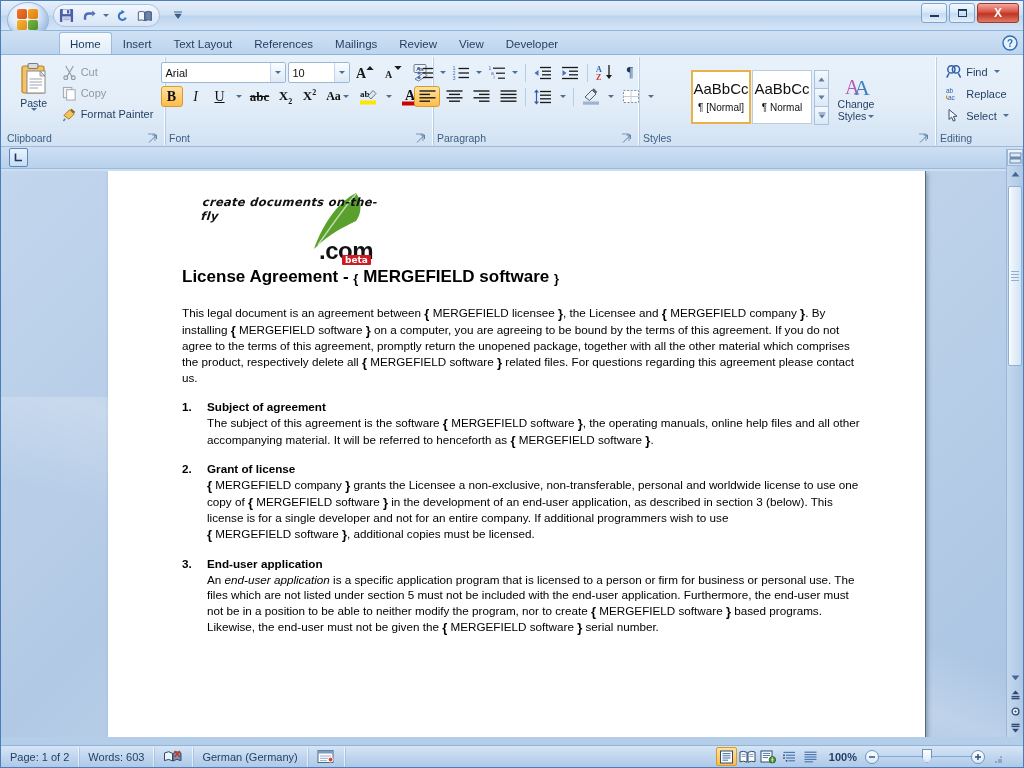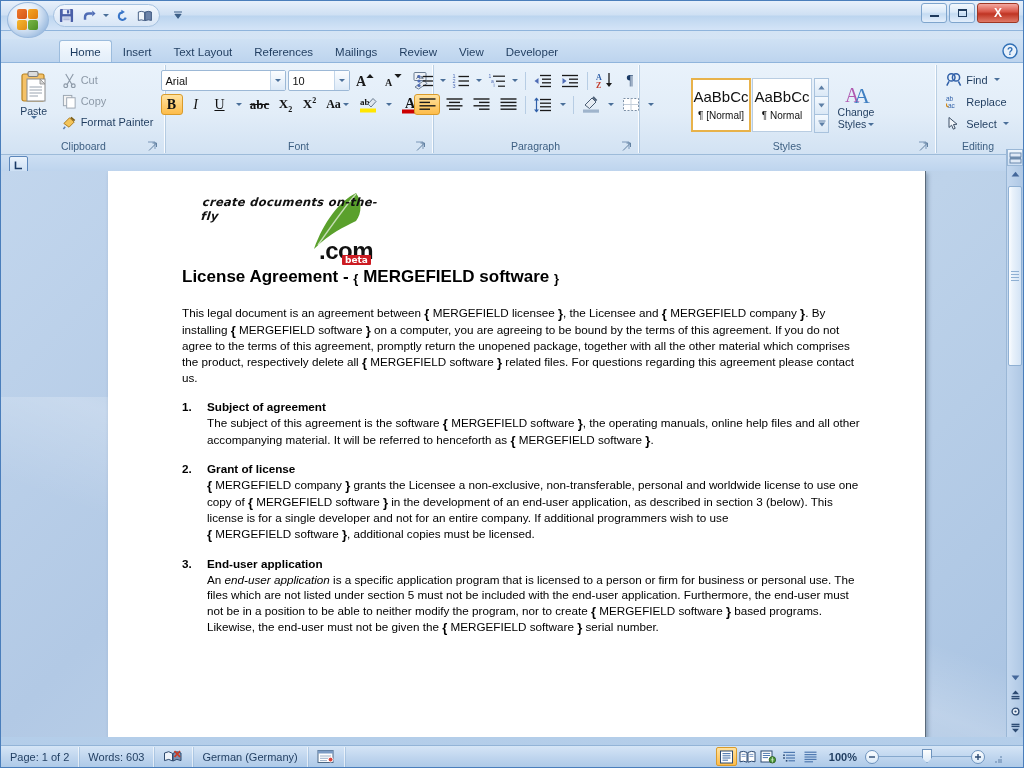--- a/index.html
+++ b/index.html
@@ -76,21 +76,21 @@
   }
   .glyph-min { width: 9px; height: 2px; background: #1e3a5c; margin-top: 6px; }
   .glyph-max { width: 9px; height: 8px; border: 1px solid #1e3a5c; border-top-width: 2px; }
 
   
   .tabstrip {
     height: 24px; position: relative;
     background: linear-gradient(180deg,#cfe1f4 0%, #bdd4ee 100%);
     border-bottom: 1px solid #8fb4dc;
     padding-left: 58px;
-    display: flex; align-items: flex-end; margin-top: 8px;
+    display: flex; align-items: flex-end;
   }
   .tab {
     height: 22px; padding: 0 10px; line-height: 22px;
     font-size: 11.5px; color: #1f3c5f; cursor: pointer;
     border: 1px solid transparent; border-bottom: none;
     border-radius: 3px 3px 0 0; white-space: nowrap;
   }
   .tab.active {
     background: linear-gradient(180deg,#f6fafe 0%, #e9f2fb 60%, #e3eef9 100%);
     border-color: #9cbcdd; color: #1b3a5e;
@@ -110,21 +110,21 @@
   .group {
     position: relative; height: 88px;
     display: flex; flex-direction: column; align-items: center;
     padding: 2px 4px 0 4px;
     border-right: 1px solid rgba(255,255,255,.85);
     box-shadow: 1px 0 0 rgba(150,180,210,.55);
   }
   .group-body { flex: 1; display: flex; align-items: flex-start; }
   .group-label {
     height: 14px; line-height: 14px; font-size: 10.5px; color: #3d5f82;
-    width: 100%; text-align: center; position: relative;
+    width: 100%; position: relative;
   }
   .dialog-launcher {
     position: absolute; right: 2px; bottom: 1px; width: 11px; height: 11px;
     cursor: pointer; opacity: .75;
   }
 
   .btn { border: 1px solid transparent; border-radius: 3px; cursor: pointer; }
   .btn.on { background: linear-gradient(180deg,#ffe2a0,#fdbc4a); border-color: #d99b2b; }
 
   

